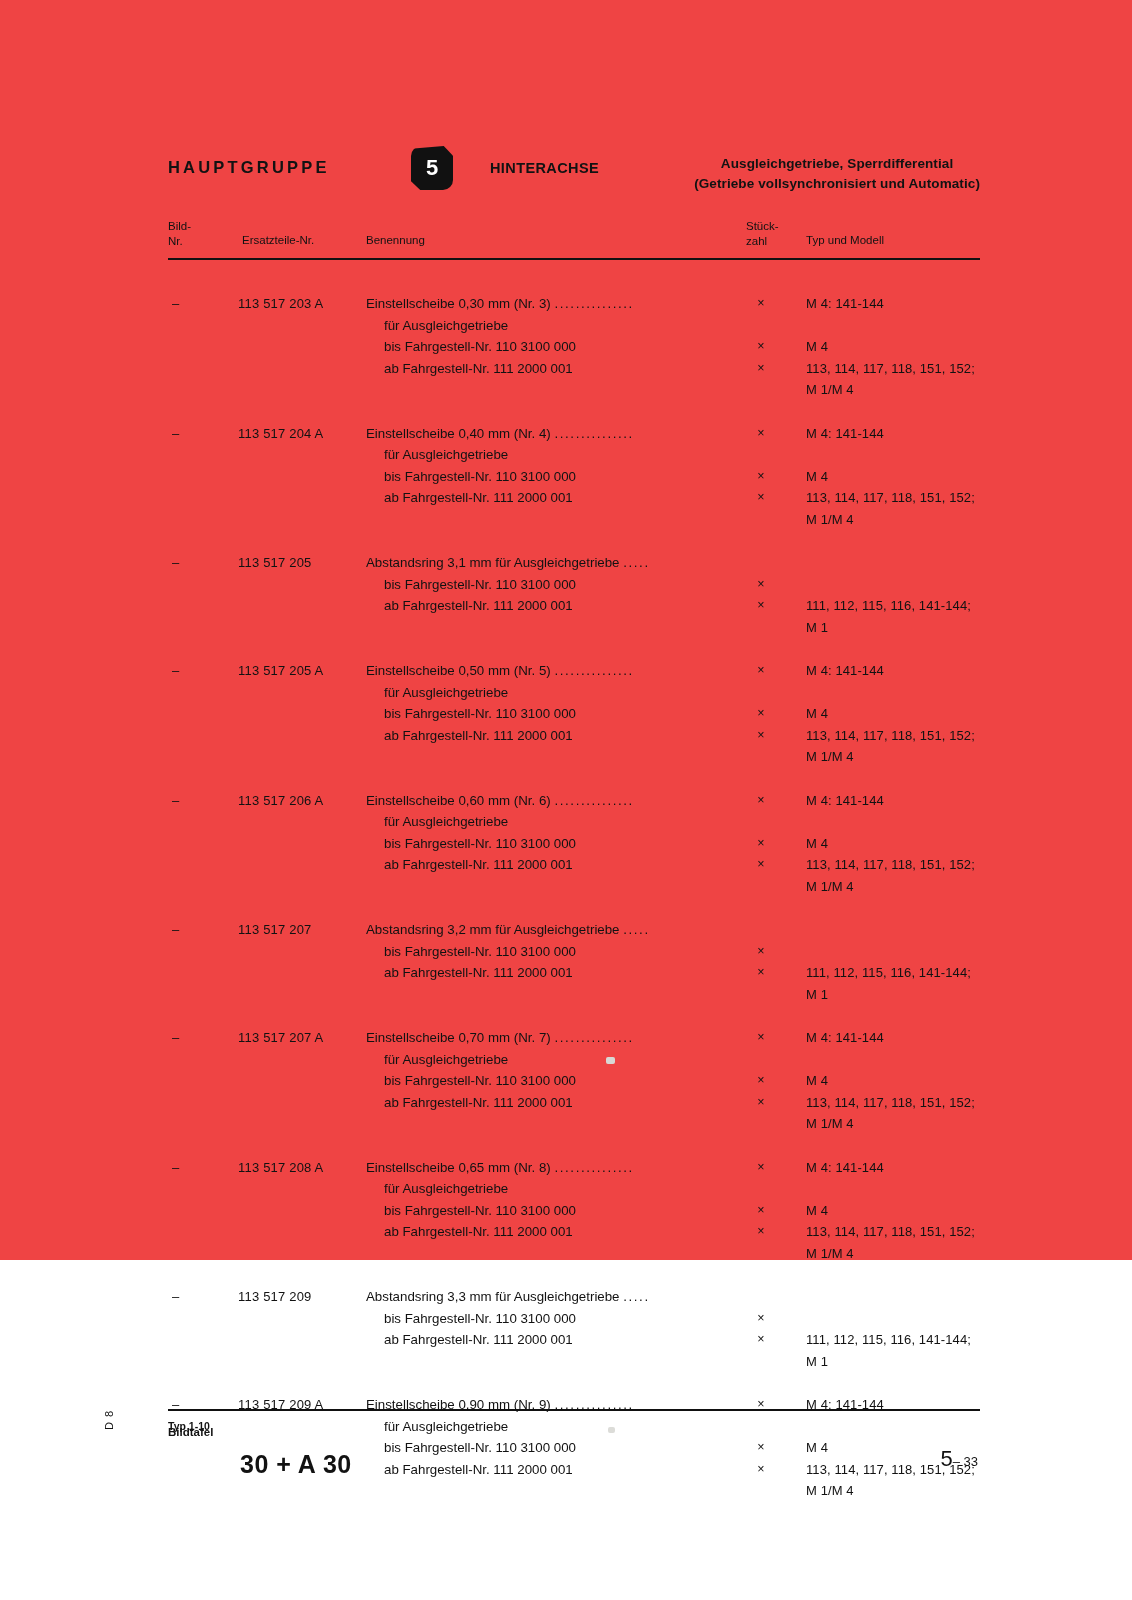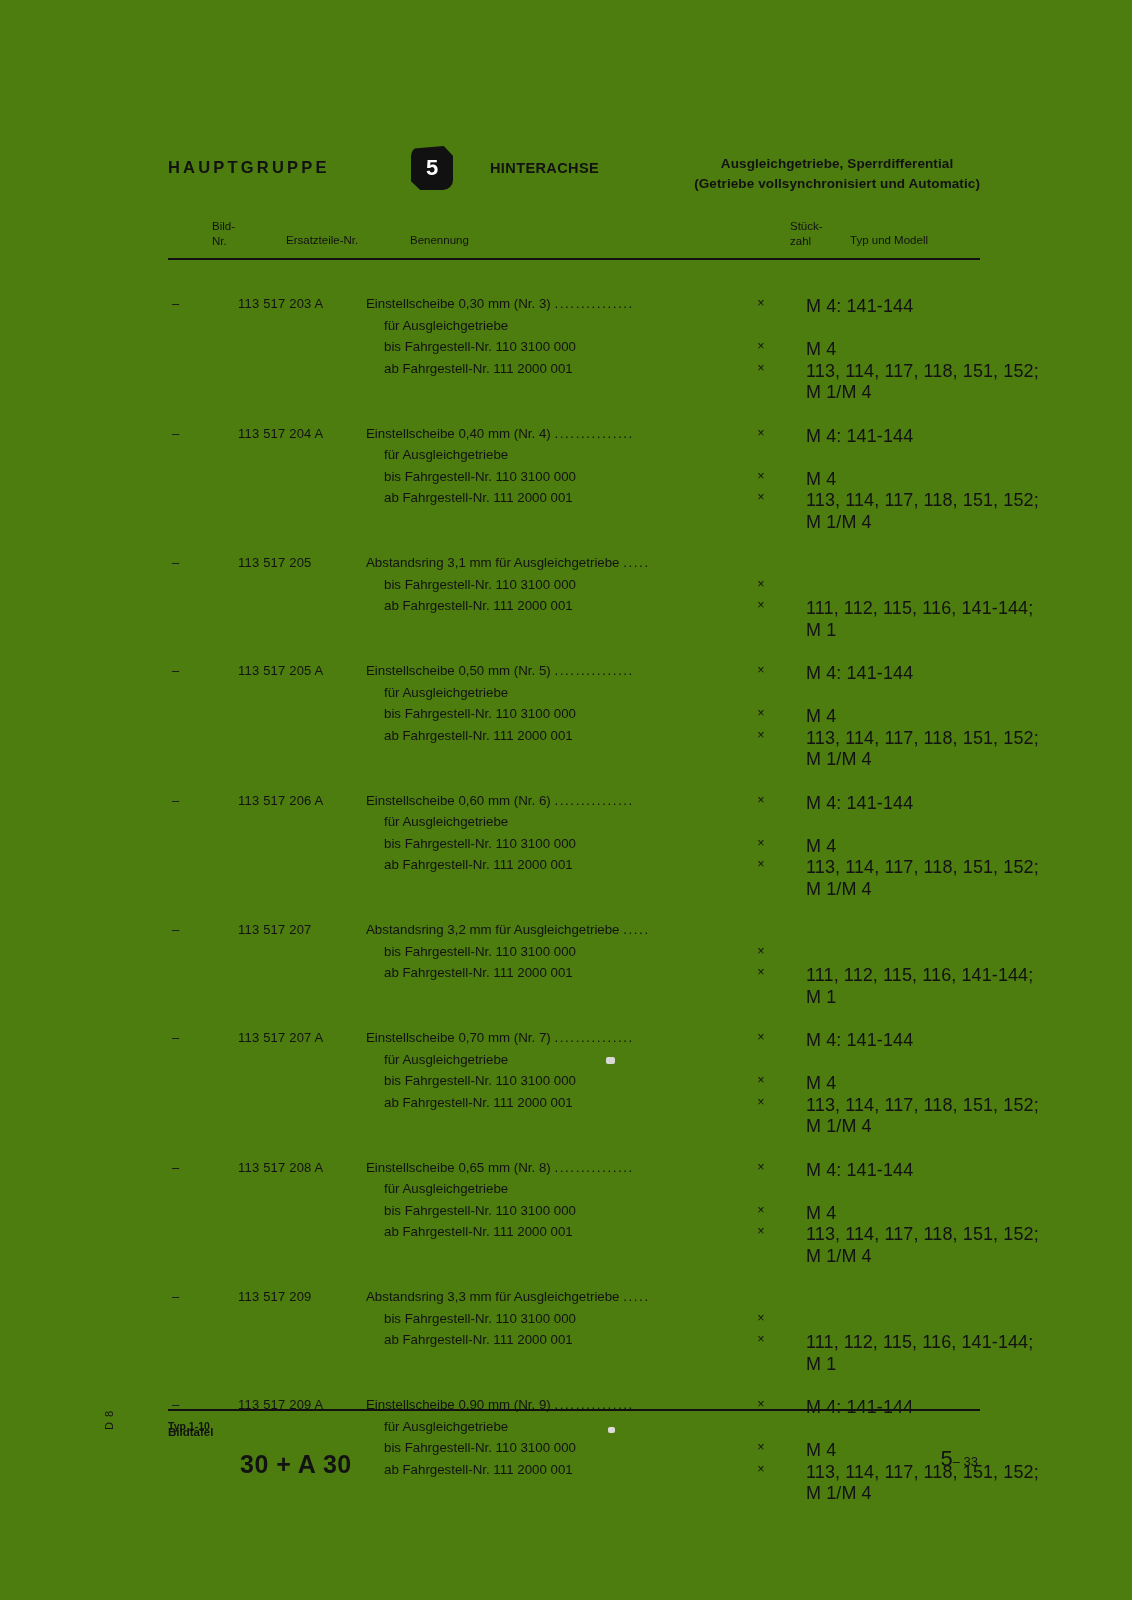--- a/index.html
+++ b/index.html
@@ -12,22 +12,22 @@
     height: 1600px;
     font-family: "Liberation Sans", sans-serif;
     color: #121212;
     position: relative;
     overflow: hidden;
   }
   .page {
     position: absolute;
     left: 0; top: 0;
     width: 1132px;
-    height: 1600px;
-    background: #4d7c0f;
+    height: 1260px;
+    background: #ef4444;
   }
 
   
   .header {
     position: absolute;
     left: 168px;
     top: 148px;
     width: 812px;
     height: 48px;
   }
@@ -87,21 +87,20 @@
 
   
   .colheads {
     position: absolute;
     left: 168px;
     top: 215px;
     width: 812px;
     height: 40px;
     font-size: 11.5px;
     line-height: 1.3;
-    margin-left: 44px;
   }
   .ch {
     position: absolute;
     white-space: nowrap;
   }
   .ch-bild   { left: 0px;   top: 4px; }
   .ch-ersatz { left: 74px;  top: 18px; }
   .ch-benenn { left: 198px; top: 18px; }
   .ch-stueck { left: 578px; top: 4px; }
   .ch-typ    { left: 638px; top: 18px; }
@@ -171,21 +170,21 @@
     position: absolute;
     left: 580px;
     width: 26px;
     text-align: center;
     font-size: 12.5px;
   }
   .c-type {
     position: absolute;
     left: 638px;
     width: 250px;
-    font-size: 18px;
+    font-size: 13px;
     letter-spacing: 0.1px;
   }
 
   
   .footer {
     position: absolute;
     left: 168px;
     top: 1418px;
     width: 812px;
     height: 70px;

